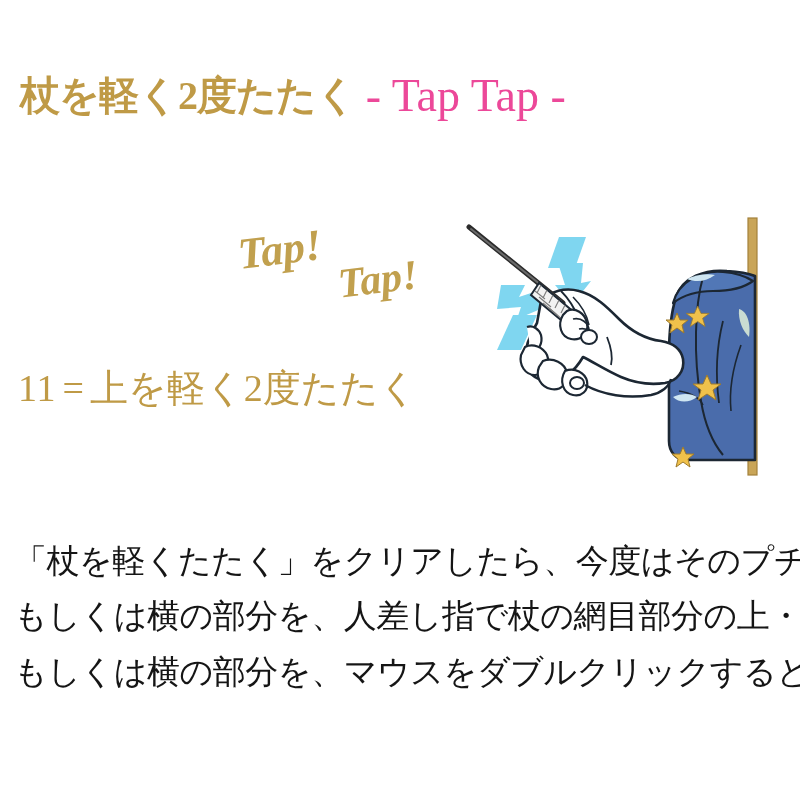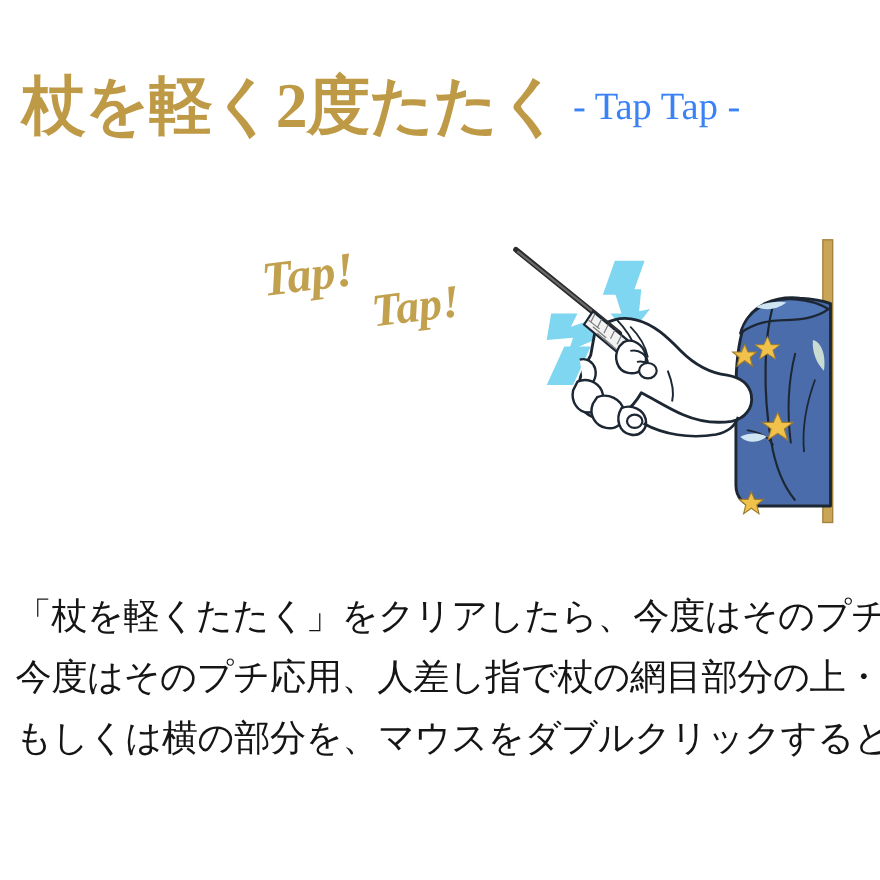--- a/index.html
+++ b/index.html
@@ -25,31 +25,31 @@
     height: 76px;
     display: flex;
     align-items: center;
     justify-content: flex-start;
     padding-left: 20px;
     box-sizing: border-box;
     white-space: nowrap;
   }
   #title-jp {
     font-family: "Liberation Serif", "DejaVu Serif", serif;
-    font-size: 58px;
+    font-size: 40px;
     font-weight: 700;
     color: #bf9a46;
     letter-spacing: -1px;
     line-height: 1;
   }
   #title-en {
     font-family: "Liberation Serif", "DejaVu Serif", serif;
-    font-size: 35px;
+    font-size: 46px;
     font-weight: 400;
-    color: #3b82f6;
+    color: #ec4899;
     line-height: 1;
     margin-left: 10px;
     letter-spacing: 0px;
   }
 
   
   .tap-word {
     position: absolute;
     font-family: "Liberation Serif", "DejaVu Serif", serif;
     font-style: italic;
@@ -212,19 +212,22 @@
       <path d="M112,96 C120,92 130,98 132,108 C134,118 126,126 116,124 C106,122 102,110 108,100 Z" fill="#ffffff" stroke="#1c2733" stroke-width="2.2"></path>
       <path d="M118,104 C126,102 134,108 134,116" fill="none" stroke="#1c2733" stroke-width="1.8"></path>
       <path d="M124,114 C132,112 140,118 140,126" fill="none" stroke="#1c2733" stroke-width="1.8"></path>
       <ellipse cx="134" cy="122" rx="8" ry="7" fill="#ffffff" stroke="#1c2733" stroke-width="2"></ellipse>
     </g>
 
   </svg>
 </div>
 
 <div id="legend">
+  <div class="legend-row">
+    <span class="legend-num">11</span><span class="legend-eq">=</span><span class="legend-txt">上を軽く2度たたく</span>
+  </div>
 </div>
 
 <div id="body-copy">
   <div class="body-line">「杖を軽くたたく」をクリアしたら、今度はそのプチ応用。</div>
-  <div class="body-line">今度はそのプチ応用、人差し指で杖の網目部分の上・</div>
+  <div class="body-line">もしくは横の部分を、人差し指で杖の網目部分の上・</div>
   <div class="body-line">もしくは横の部分を、マウスをダブルクリックするとき</div>
 </div>
 
 </body></html>

